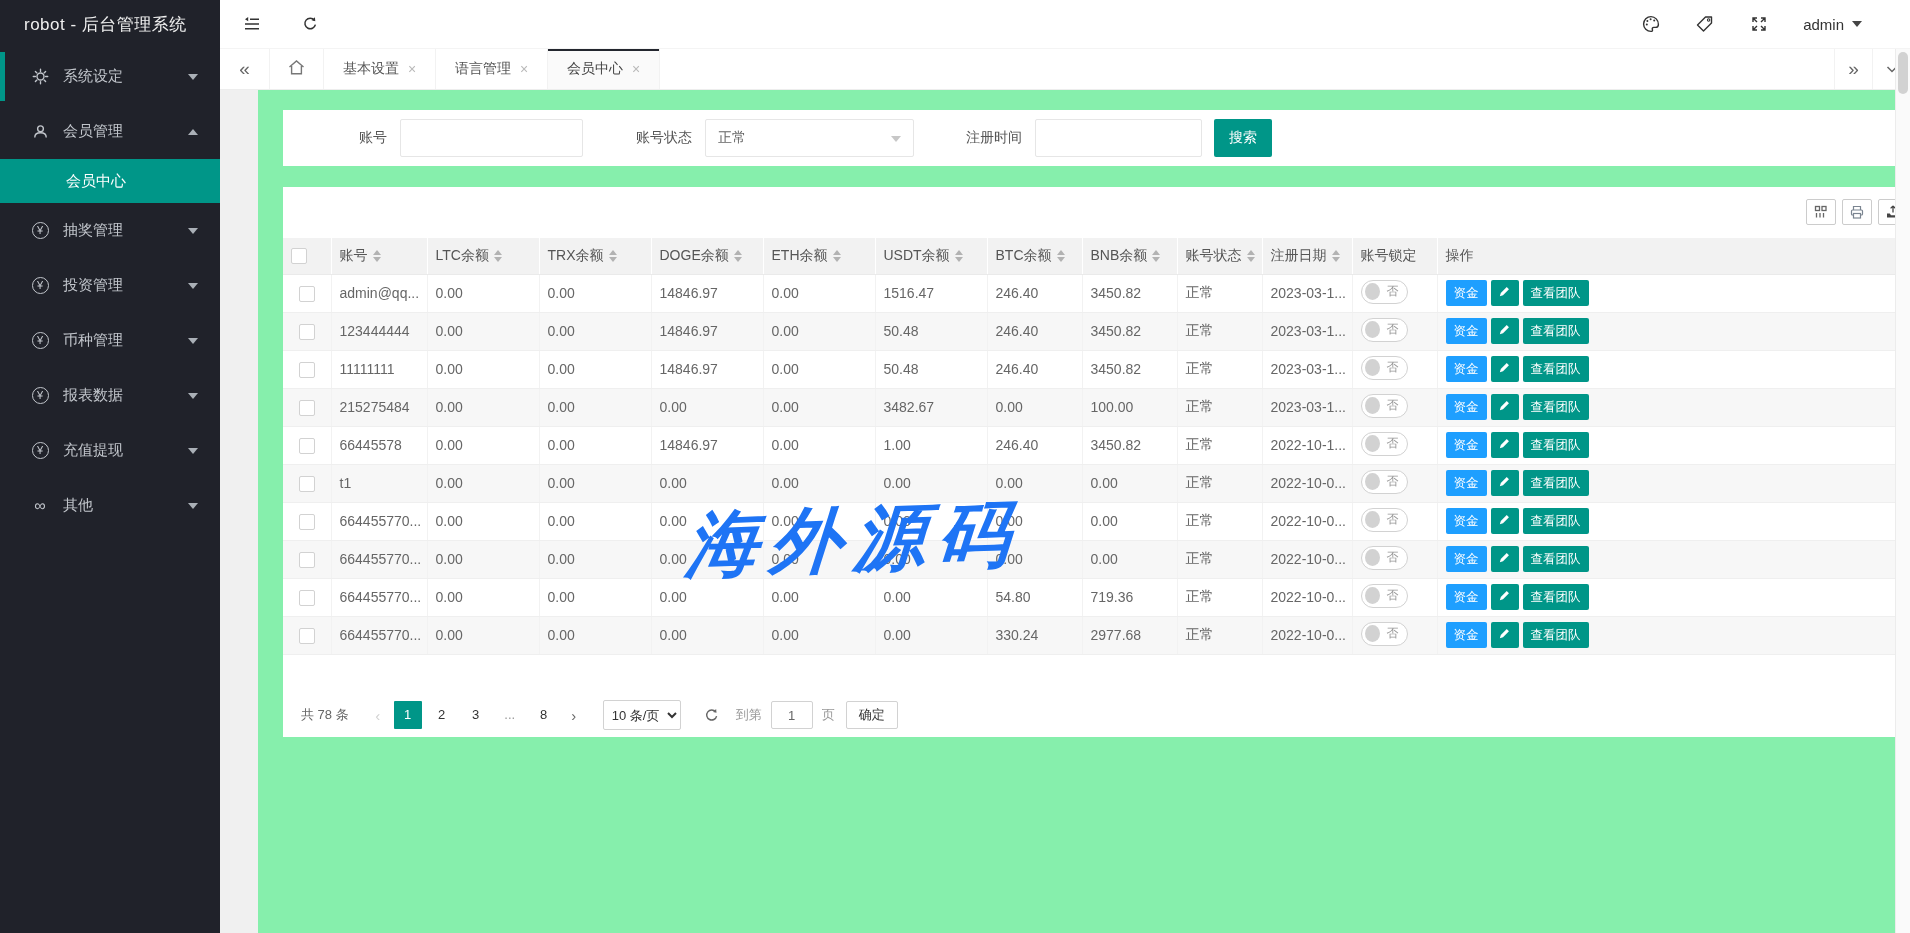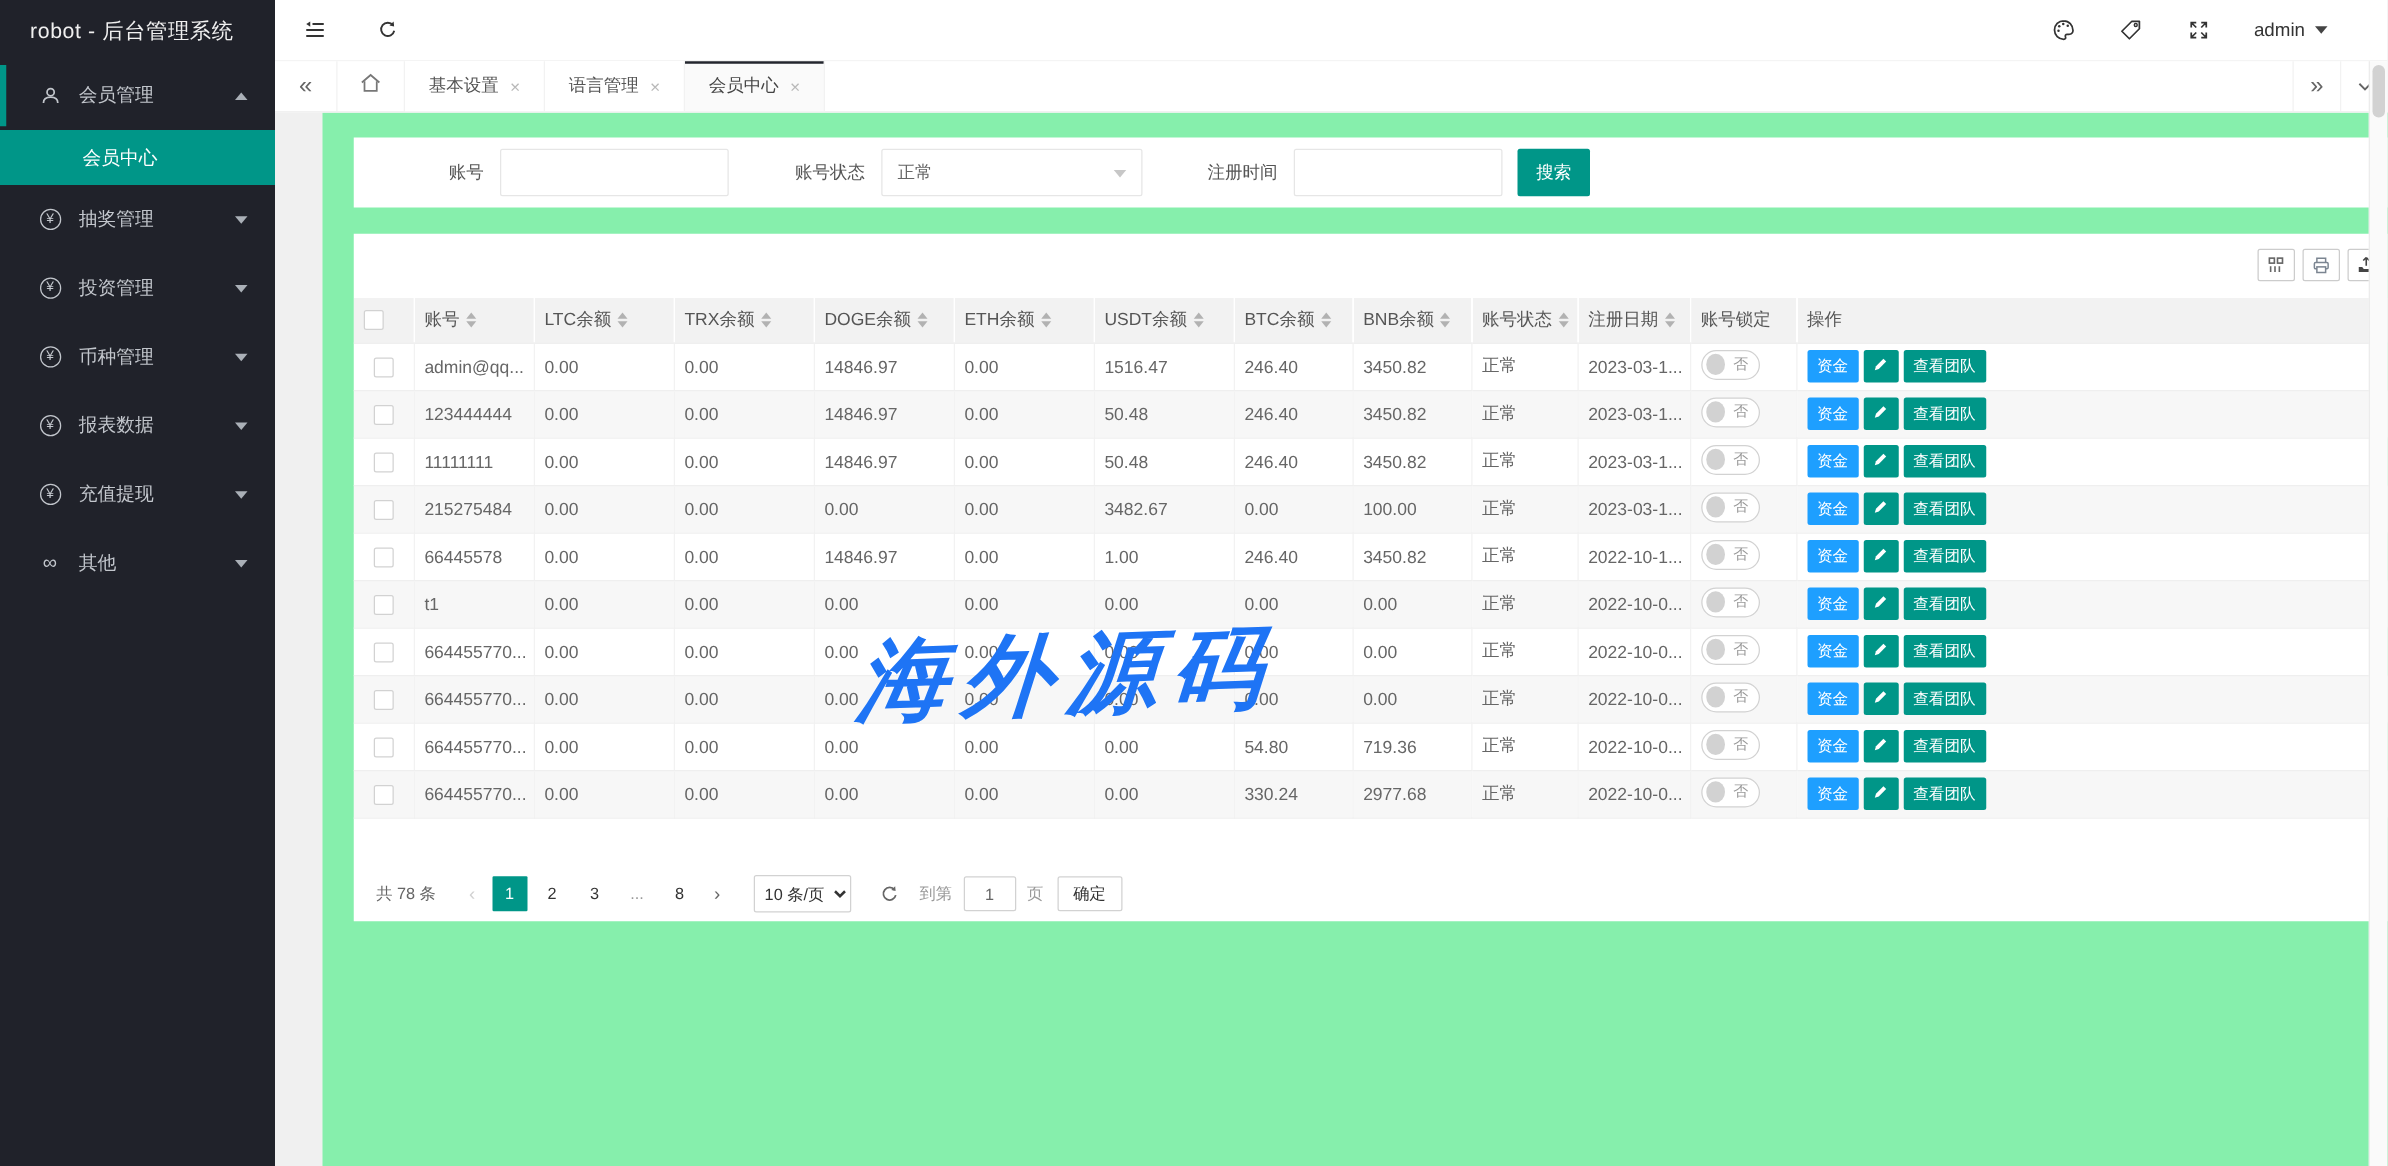--- a/index.html
+++ b/index.html
@@ -98,20 +98,30 @@
 </style>
 </head>
 <body>
 
 <div id="app">
 
   <aside class="sidebar">
     <div class="logo">robot - 后台管理系统</div>
     <div class="accent-strip"></div>
     <nav>
+        <div class="menu-item">
+       <span class="mi-icon">
+            <svg width="17" height="17" viewBox="0 0 16 16" stroke="#c2c6cc" stroke-width="1.3" fill="none" stroke-linecap="round">
+              <circle cx="8" cy="8" r="3.3"></circle>
+              <path d="M8 1.2v2M8 12.8v2M1.2 8h2M12.8 8h2M3.2 3.2l1.4 1.4M11.4 11.4l1.4 1.4M12.8 3.2l-1.4 1.4M4.6 11.4l-1.4 1.4"></path>
+            </svg>
+          </span>
+       <span>系统设定</span>
+       <span class="arrow down"></span>
+     </div>
         <div class="menu-item">
        <span class="mi-icon">
             <svg width="17" height="17" viewBox="0 0 16 16" stroke="#c2c6cc" stroke-width="1.3" fill="none">
               <circle cx="8" cy="5.4" r="2.7"></circle>
               <path d="M2.6 13.6c0-3 2.4-4.4 5.4-4.4s5.4 1.4 5.4 4.4"></path>
             </svg>
           </span>
        <span>会员管理</span>
        <span class="arrow up"></span>
      </div>

